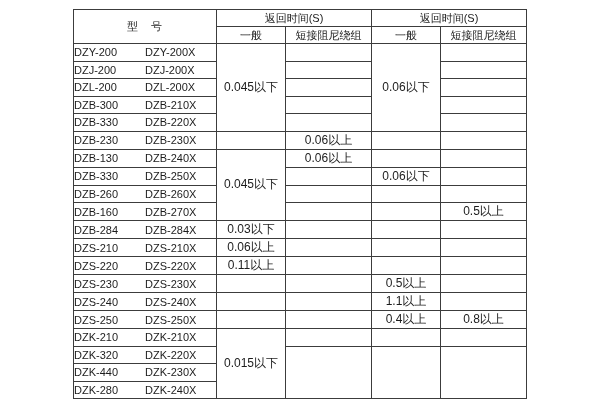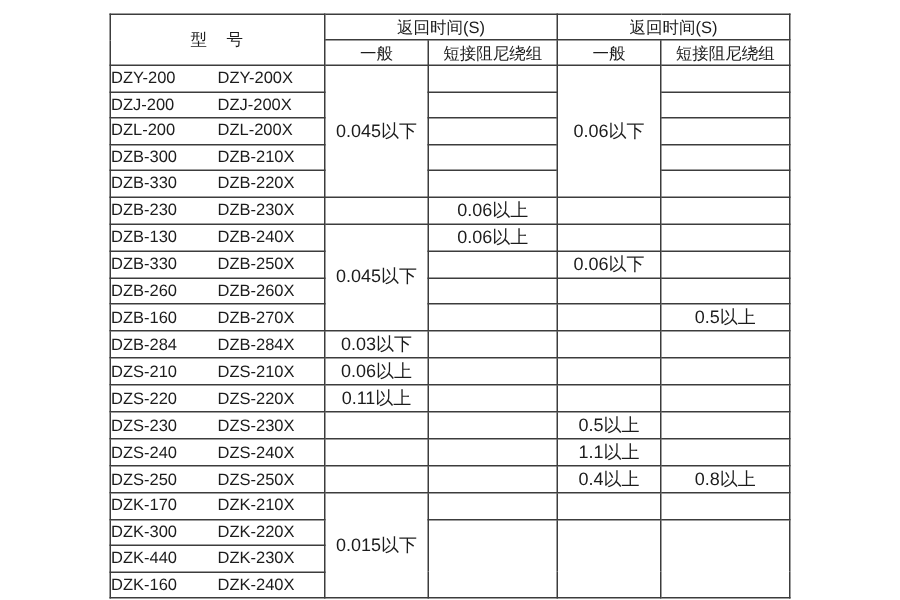--- a/index.html
+++ b/index.html
@@ -244,54 +244,54 @@
           </td>
       <td></td>
       <td></td>
       <td class="val">0.4以上</td>
       <td class="val">0.8以上</td>
     </tr>
 
     <tr class="drow">
       <td class="model">
             <div class="mwrap">
-              <span>DZK-170</span>
+              <span>DZK-210</span>
               <span>DZK-210X</span>
             </div>
           </td>
       <td class="val" rowspan="4">0.015以下</td>
       <td></td>
       <td></td>
       <td></td>
     </tr>
 
     <tr class="drow">
       <td class="model">
             <div class="mwrap">
-              <span>DZK-300</span>
+              <span>DZK-320</span>
               <span>DZK-220X</span>
             </div>
           </td>
       <td rowspan="3"></td>
       <td rowspan="3"></td>
       <td rowspan="3"></td>
     </tr>
 
     <tr class="drow">
       <td class="model">
             <div class="mwrap">
               <span>DZK-440</span>
               <span>DZK-230X</span>
             </div>
           </td>
     </tr>
 
     <tr class="drow">
       <td class="model">
             <div class="mwrap">
-              <span>DZK-160</span>
+              <span>DZK-280</span>
               <span>DZK-240X</span>
             </div>
           </td>
     </tr>
   </tbody>
     </table>
 </div>
 
 </body></html>

